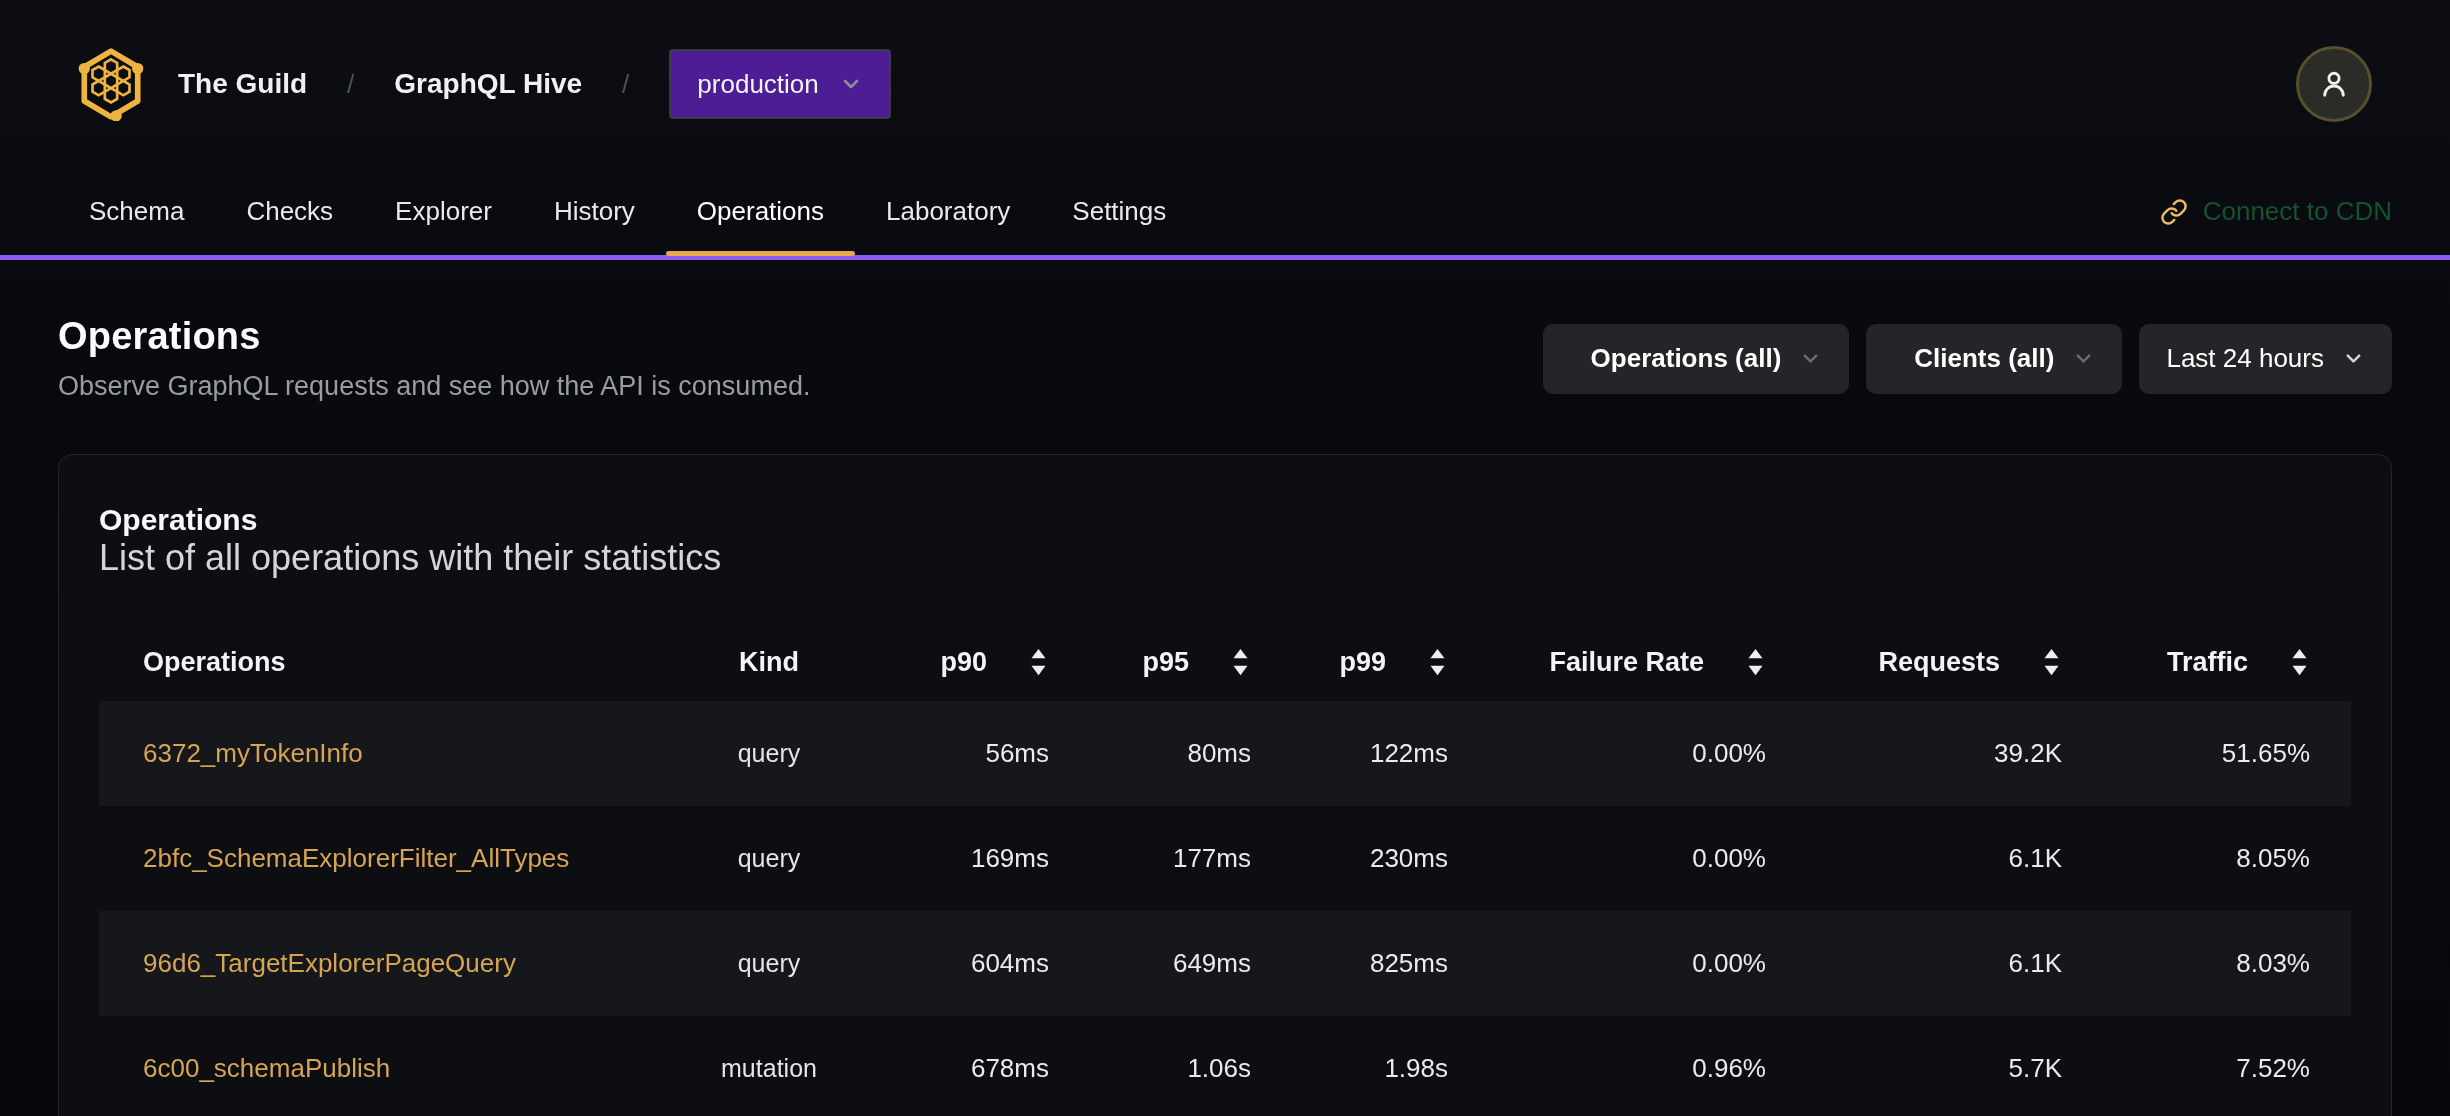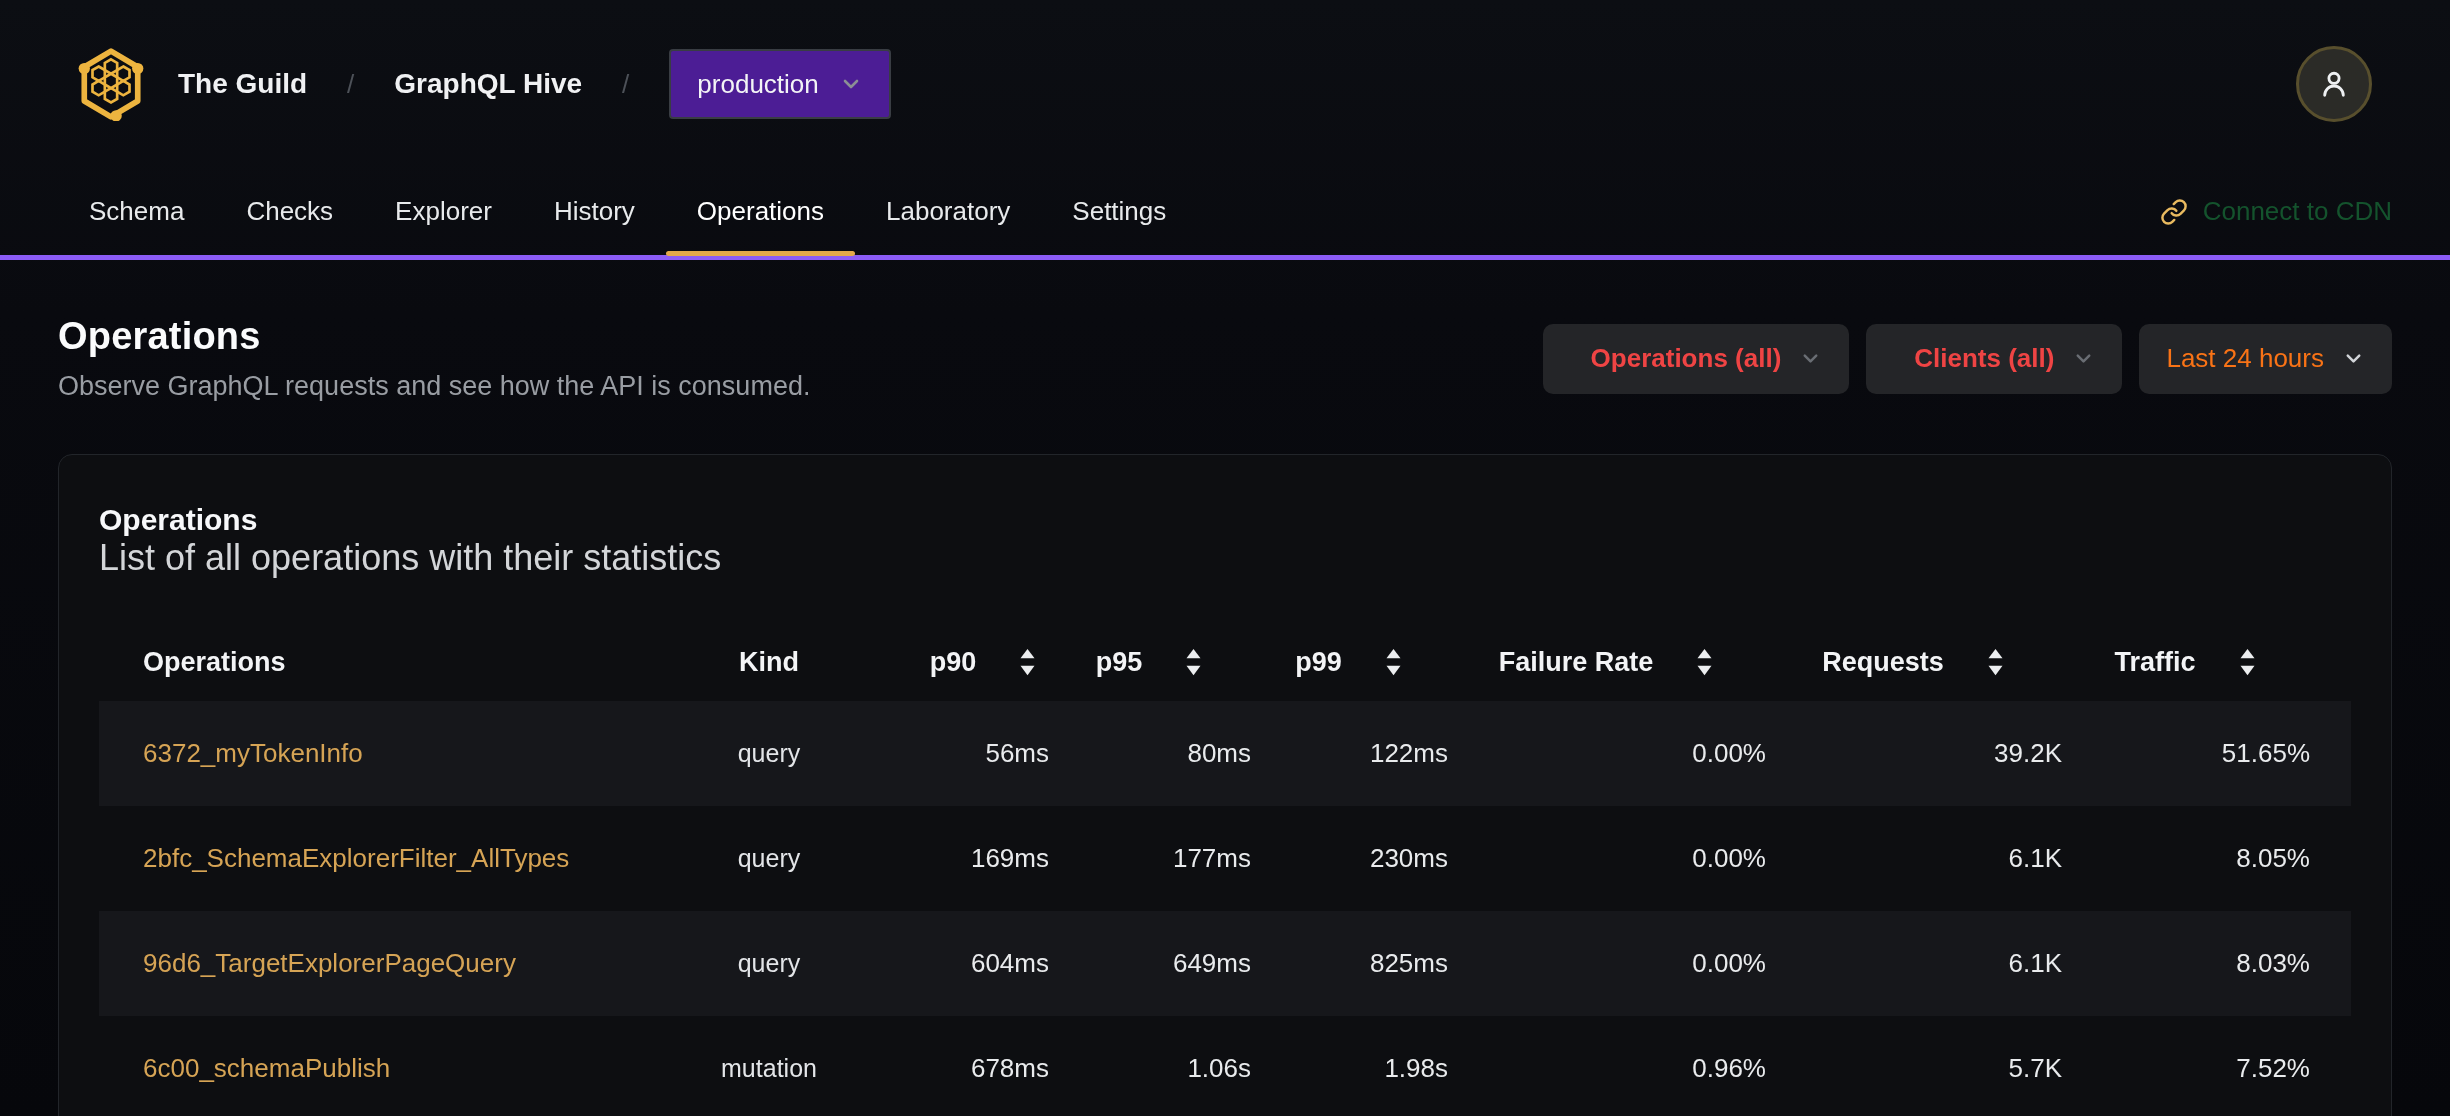--- a/index.html
+++ b/index.html
@@ -45,23 +45,23 @@
   .main { padding:0 58px; }
   .page-head { margin-top:55px; display:flex; align-items:center; }
   .page-title { font-size:38px; font-weight:700; color:#fafbfc; letter-spacing:.2px; }
   .page-sub { margin-top:13px; font-size:27px; color:#999da3; }
   .filters { display:flex; gap:17px; align-items:center; }
   .filter-btn {
     display:flex; align-items:center; gap:18px; height:70px; padding:0 27px;
     background:#242528; border:none; border-radius:10px; font-size:26px; cursor:pointer;
     font-family:"Liberation Sans", sans-serif; font-weight:600;
   }
-  .filter-btn.dim { color:#ef4444;padding-left:48px; }
+  .filter-btn.dim { color:#ffffff;padding-left:48px; }
   .filter-btn.dim svg { color:#696d73; }
-  .filter-btn.lit { color:#f97316; font-weight:400; }
+  .filter-btn.lit { color:#ffffff; font-weight:400; }
   .filter-btn.lit svg { color:#d2d5d9; }
 
   
   .card {
     margin-top:52px; background:#0d0e11; border:1px solid #22252a; border-radius:14px;
     height:700px; padding:48px 40px 0 40px;
   }
   .card-title { font-size:30px; font-weight:700; color:#f7f8fa; }
   .card-sub { margin-top:0; font-size:36px; color:#d3d5d8; }
 
@@ -73,21 +73,21 @@
   .thead { height:78px; font-size:27px; font-weight:700; color:#f3f4f6; }
   .trow  { height:105px; font-size:26px; color:#e9ebed; }
   .trow.striped { background:#16171b; }
   .cell-left   { padding-left:44px; text-align:left; overflow:hidden; white-space:nowrap; }
   .cell-center { text-align:center; }
   .cell-right  { text-align:right; }
   .cell-last   { padding-right:41px; }
   .hcell { display:flex; align-items:center; gap:10px; }
   .hcell.h-left { justify-content:flex-start; padding-left:44px; }
   .hcell.h-center { justify-content:center; }
-  .hcell.h-right { justify-content:center;gap:41px; }
+  .hcell.h-right { justify-content:flex-end;gap:41px; }
   .hcell.cell-last { padding-right:41px; }
   .sort-icon { flex:0 0 auto; display:inline-flex; cursor:pointer; }
   .op-link { color:#d6a455; cursor:pointer; }
   .kind-cell { color:#e3e5e8; font-size:25px; }
 </style>
 </head>
 <body>
 
 <header class="topbar">
   <div class="brand">

